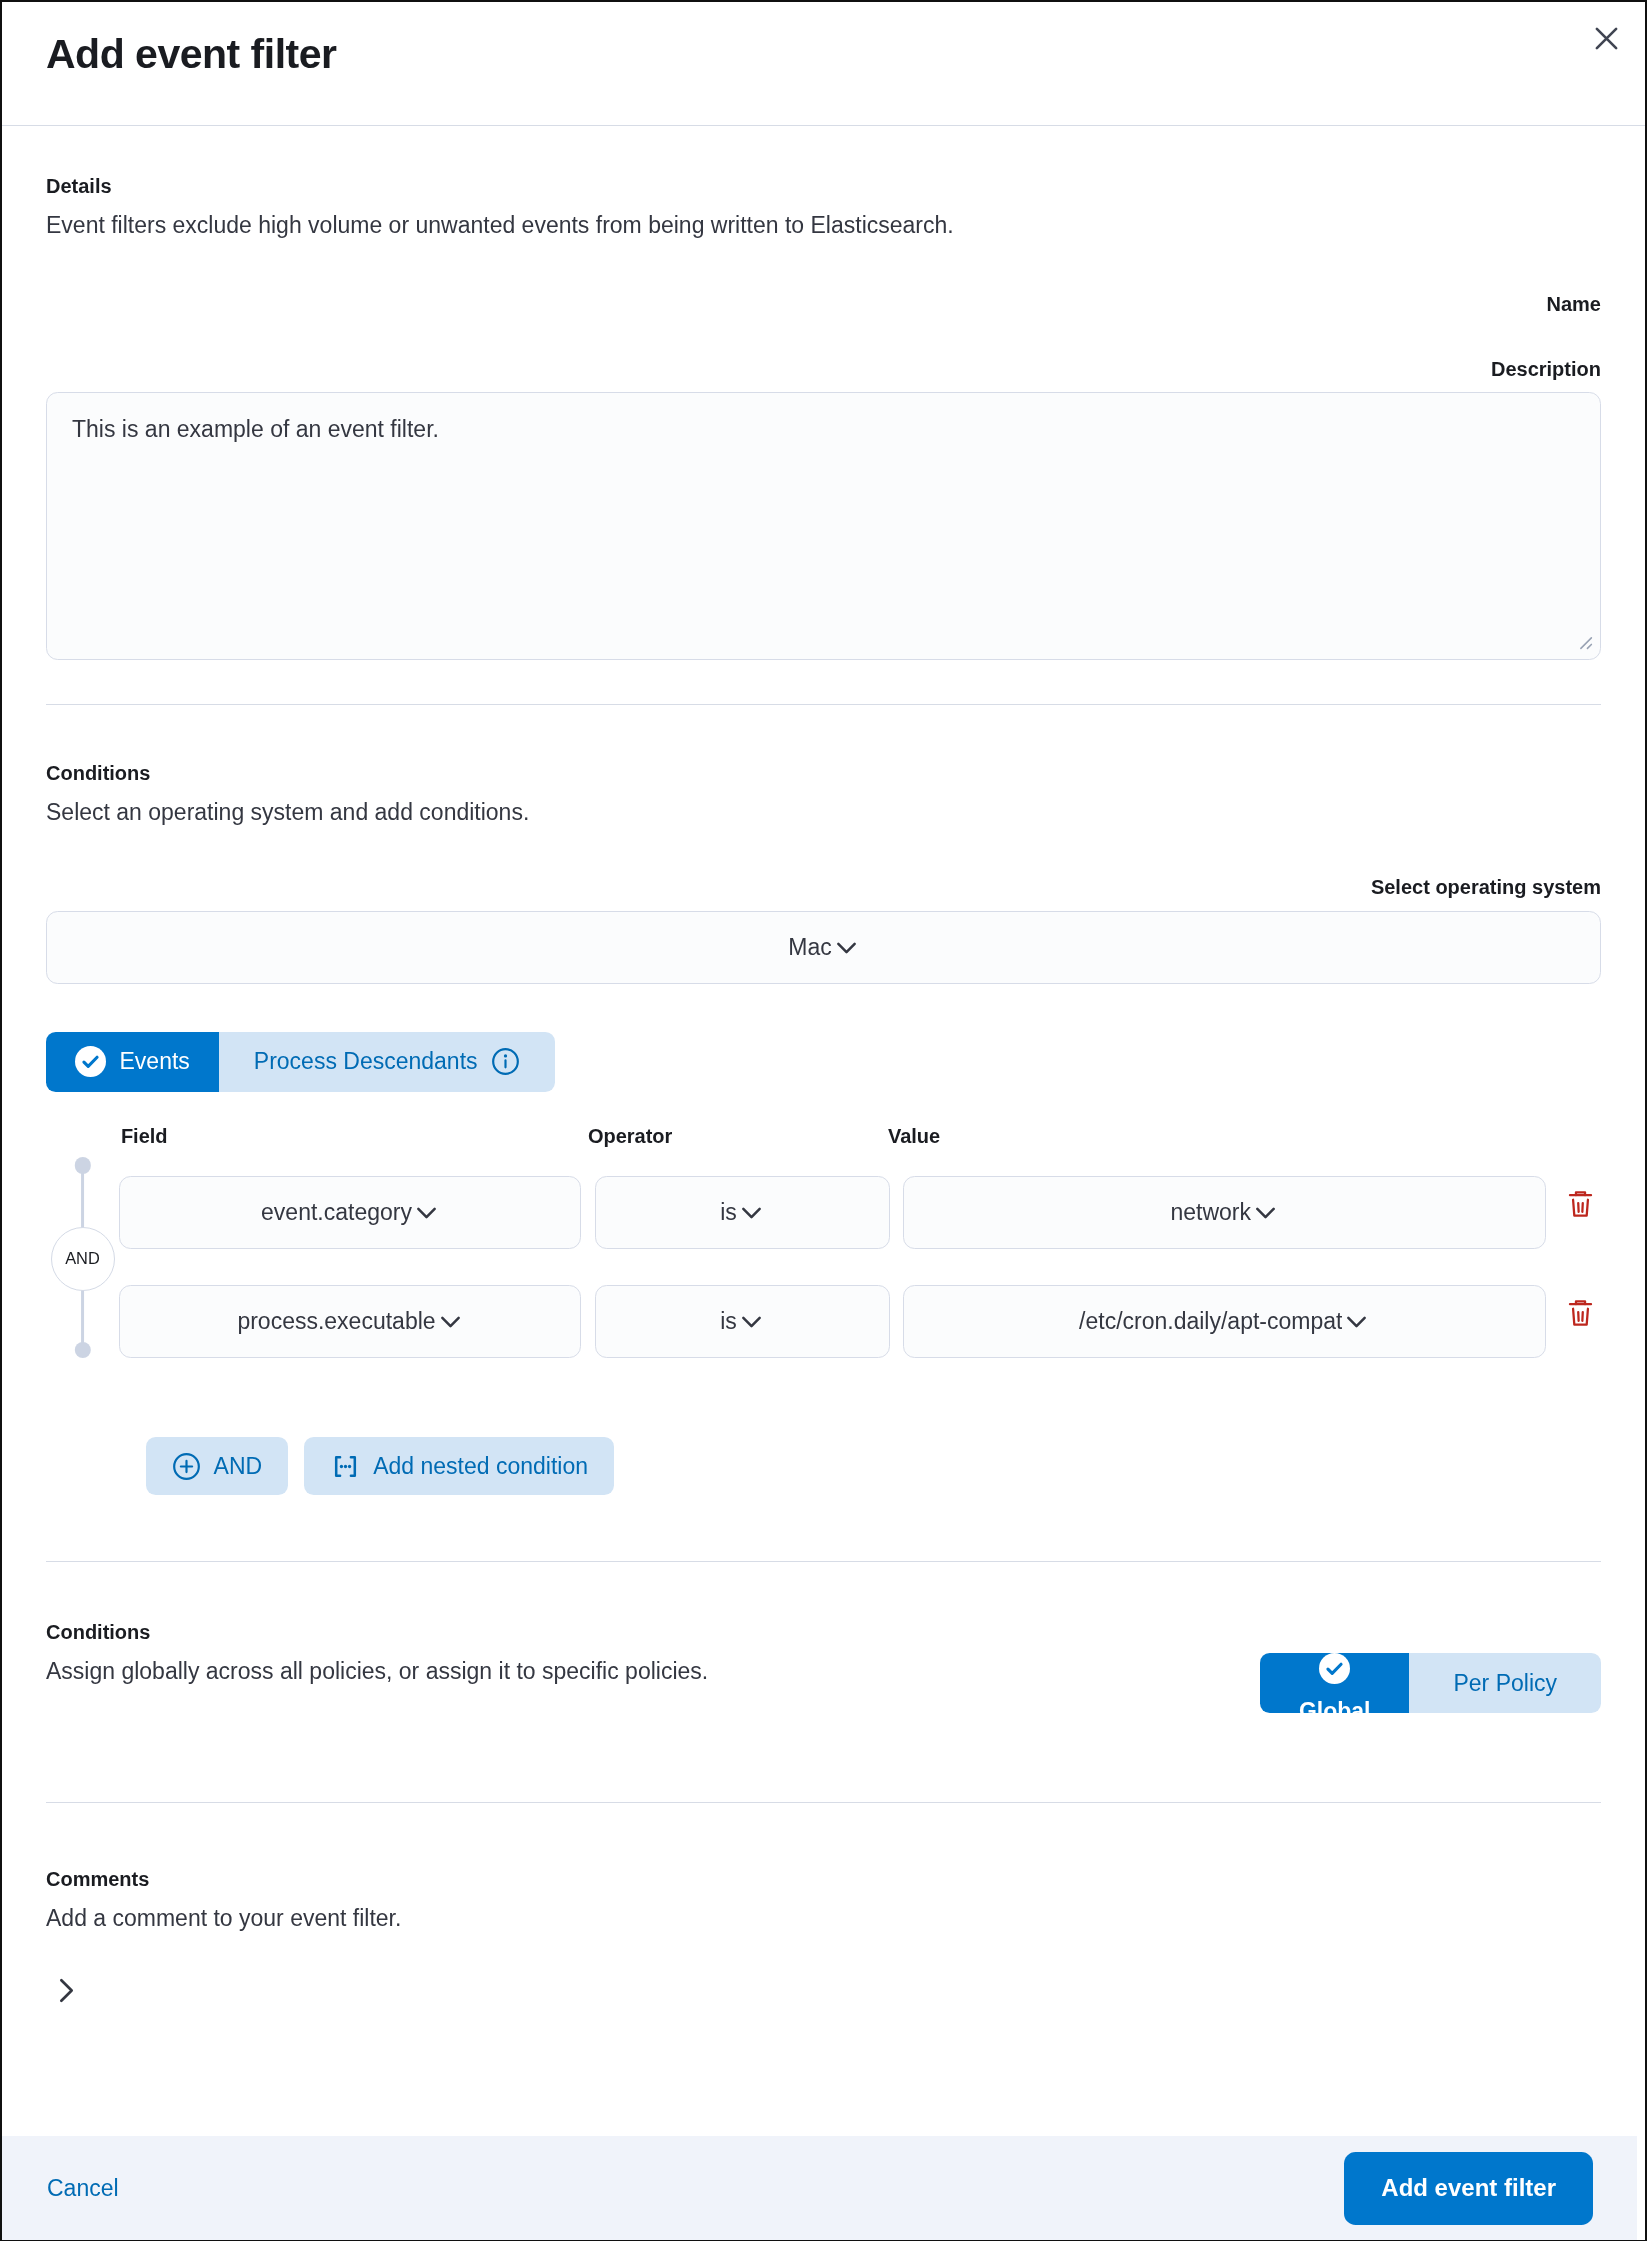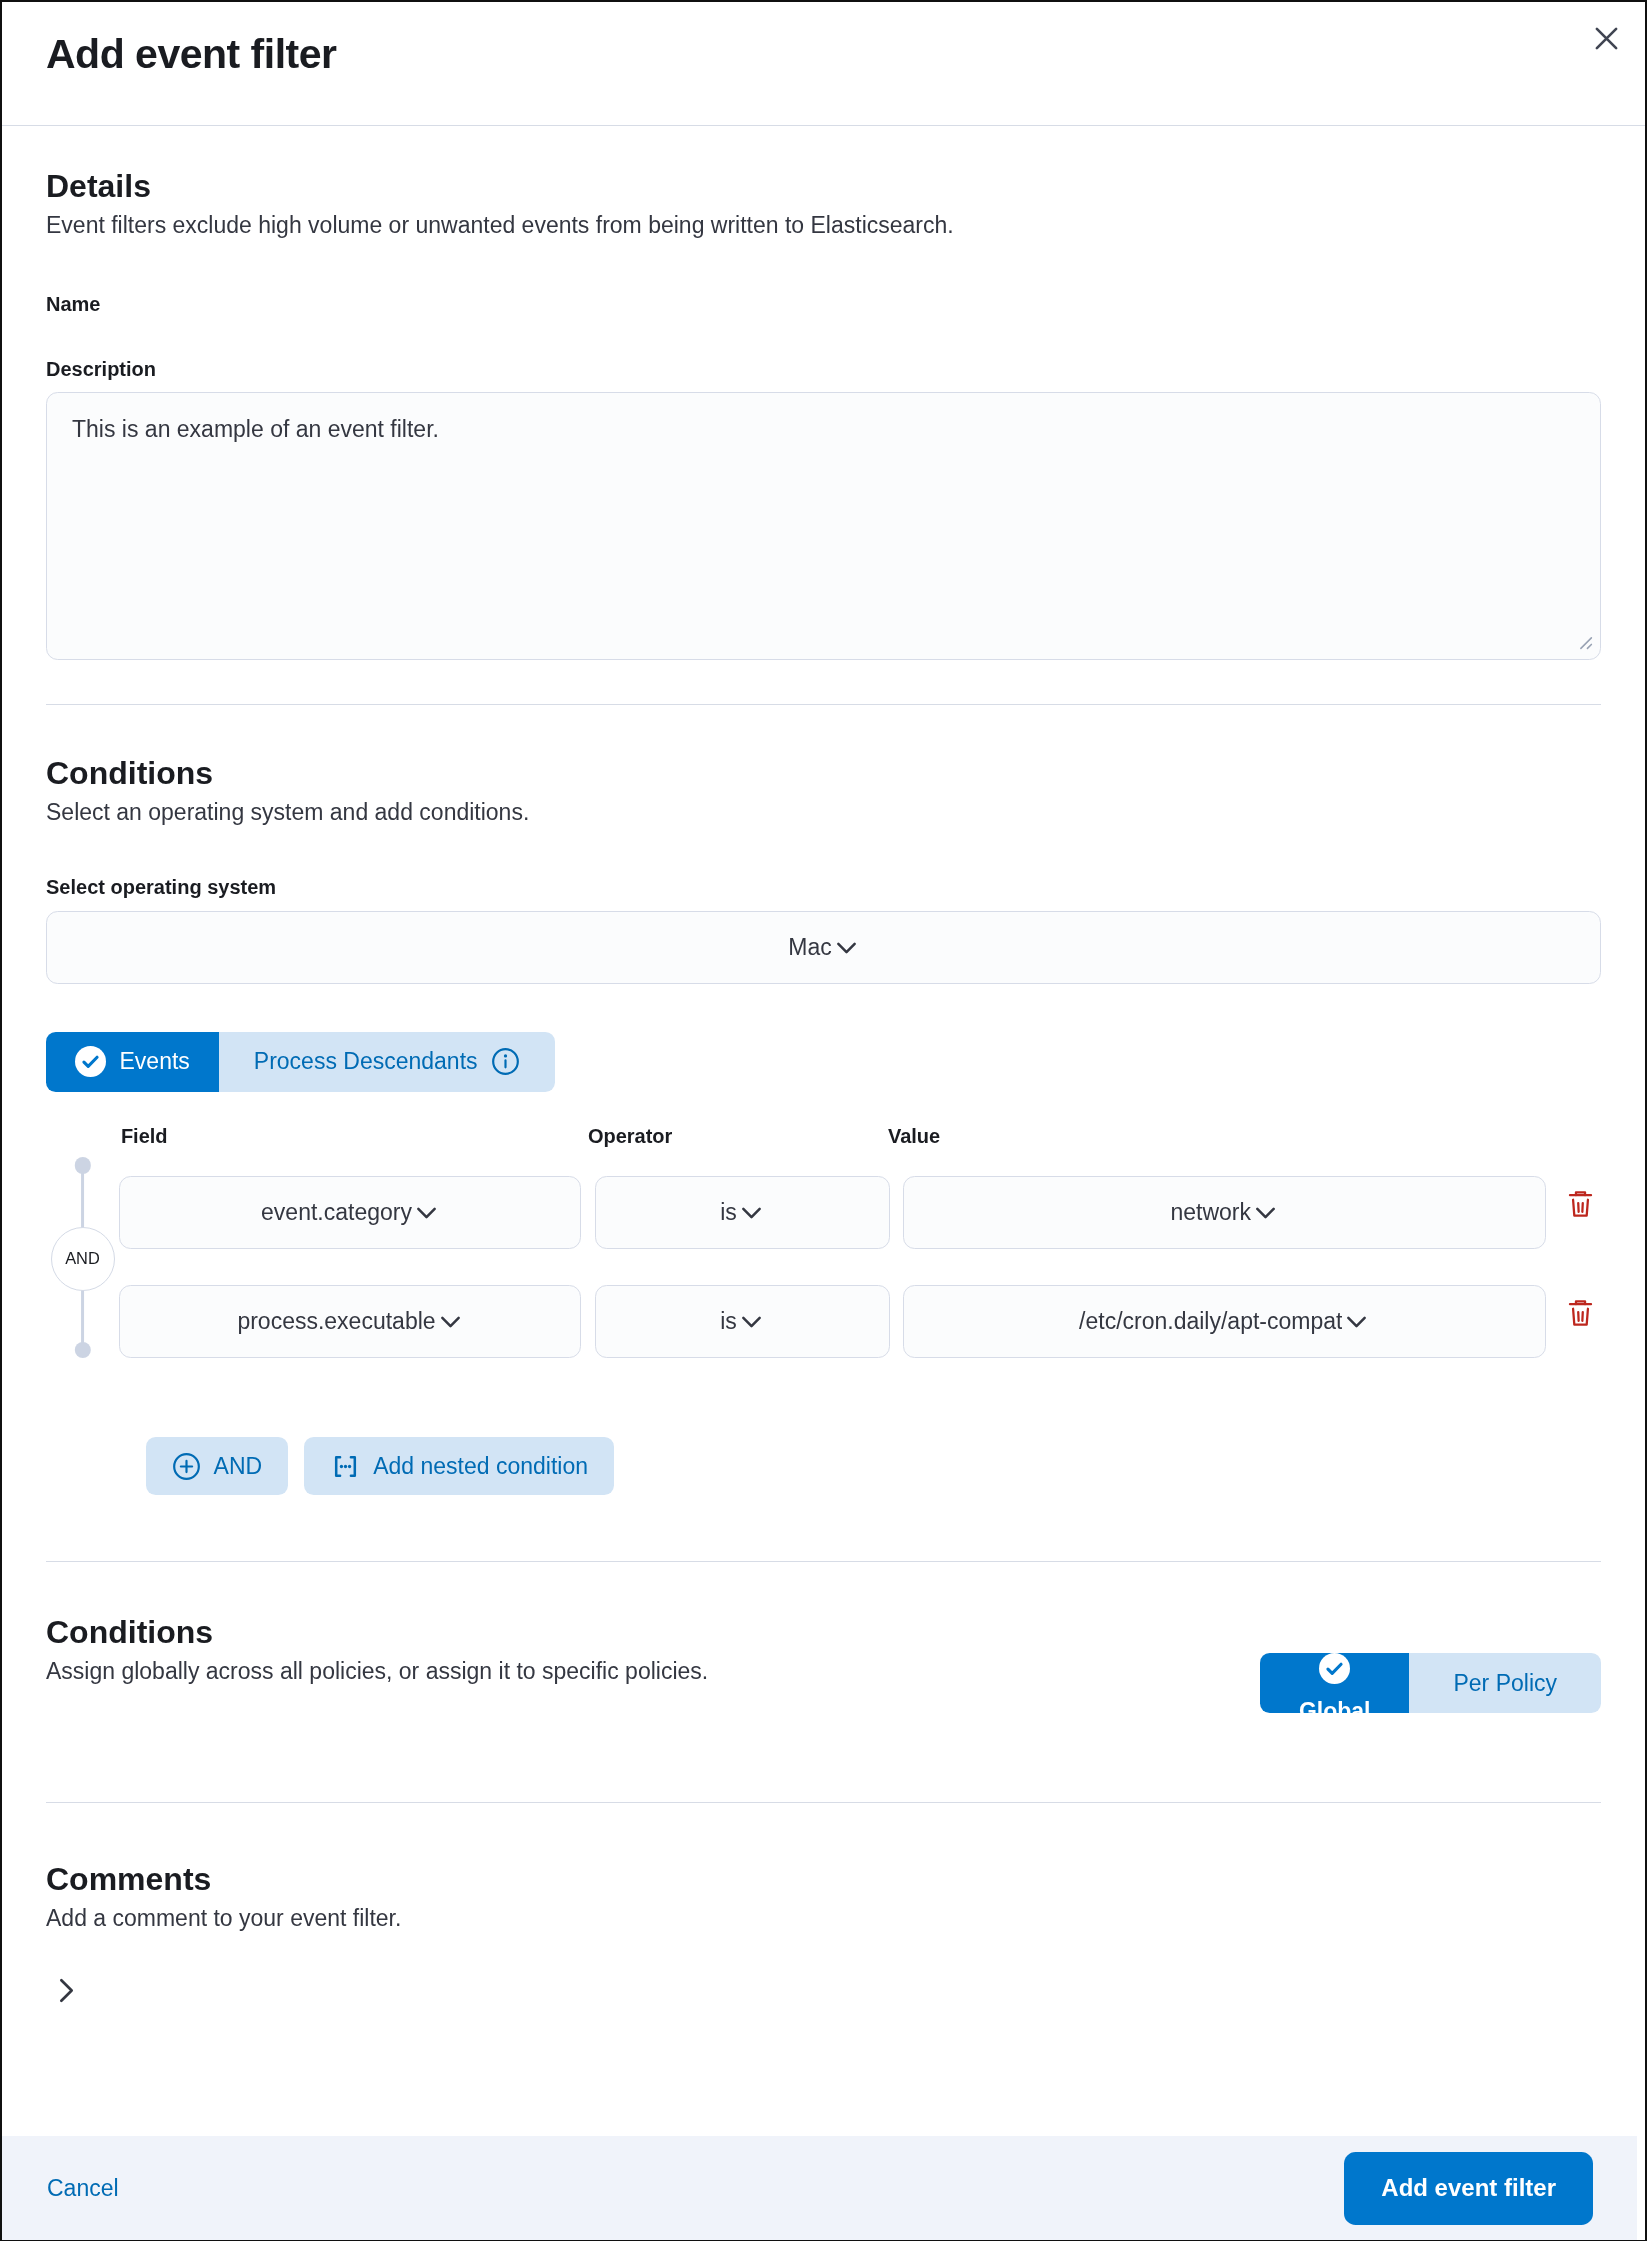--- a/index.html
+++ b/index.html
@@ -8,25 +8,25 @@
     border:2.9px solid #101010;background:#fff;overflow:hidden;
     font-family:"Liberation Sans",sans-serif;color:var(--text,#343741);
   }
   
   .header{padding:29px 44px 0;}
   .modal-title{margin:0;font-size:41px;line-height:46px;font-weight:700;color:var(--heading,#1a1c21);letter-spacing:-0.5px;}
   .close-btn{position:absolute;top:11.6px;right:13.5px;width:50px;height:50px;border:none;background:none;cursor:pointer;display:flex;align-items:center;justify-content:center;padding:0;}
   .header-rule{border:none;border-top:1px solid var(--border,#d7dce6);margin:48px 0 0;}
   
   .content{padding:0 44px;}
-  .section-heading{margin:0;font-size:32px;line-height:32px;font-weight:700;color:var(--heading,#1a1c21);}
+  .section-heading{margin:0;font-size:20px;line-height:32px;font-weight:700;color:var(--heading,#1a1c21);}
   .mt-details{margin-top:44px;}
   .mt-conditions{margin-top:52px;}
   .section-sub{margin:9.7px 0 0;font-size:23px;line-height:27px;color:var(--text,#343741);}
-  .form-label{margin:54px 0 0;font-size:20px;line-height:23px;font-weight:700;color:var(--heading,#1a1c21);}
+  .form-label{margin:54px 0 0;font-size:20px;line-height:23px;font-weight:700;color:var(--heading,#1a1c21);text-align:right;}
   .form-label.tight{margin-top:42px;}
   .os-label{margin-top:50px;}
   .text-input{
     display:block;margin-top:11.6px;width:100%;box-sizing:border-box;height:73px;
     background:var(--input_bg,#fbfcfd);border:1px solid #d7dce8;border-radius:11.6px;
     padding:0 25px;font:400 23px "Liberation Sans",sans-serif;color:var(--text,#343741);
   }
   .textarea-wrap{position:relative;margin-top:11.6px;}
   .text-area{
     display:block;width:100%;box-sizing:border-box;height:268px;resize:none;

